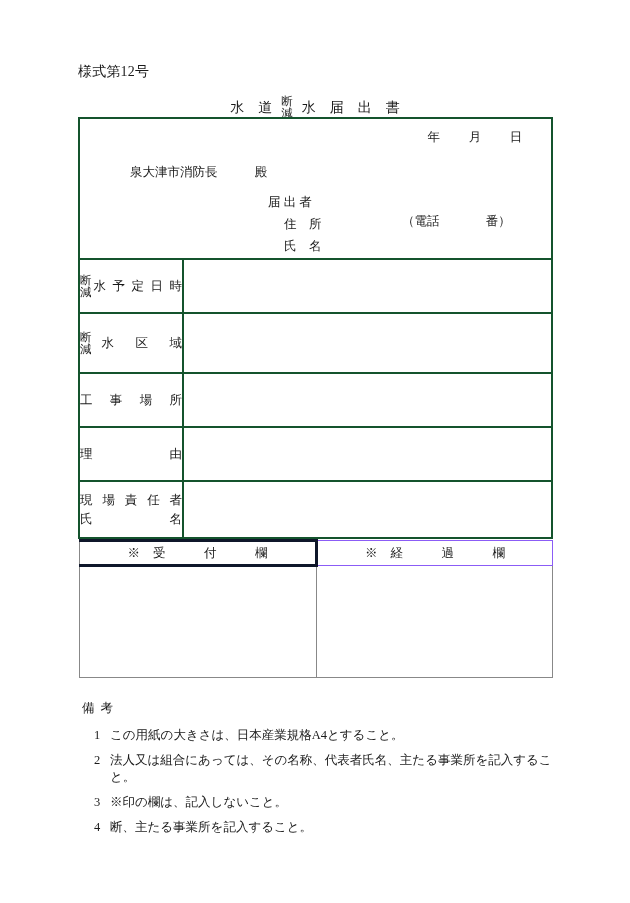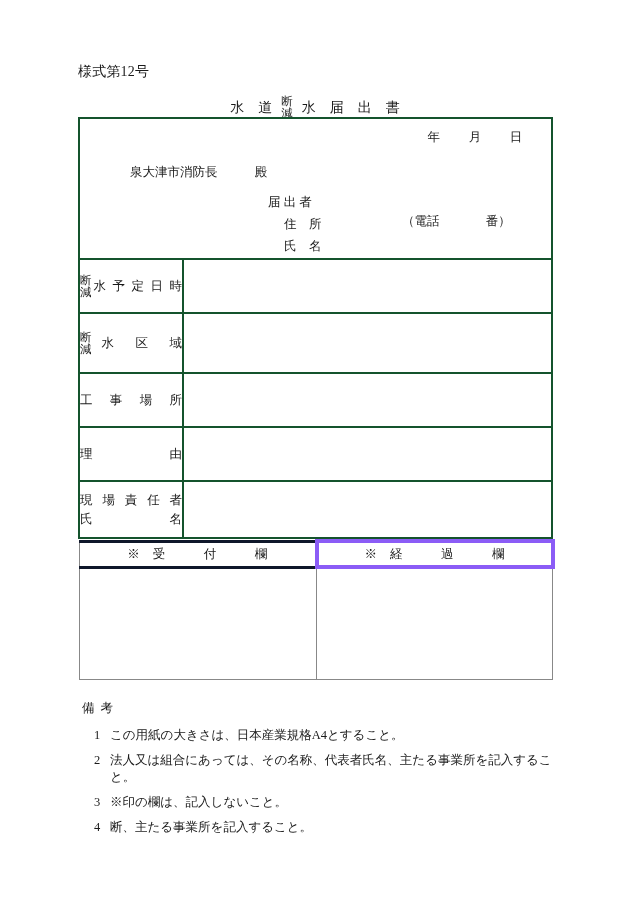--- a/index.html
+++ b/index.html
@@ -339,21 +339,21 @@
           <table style="width:100%;border-collapse:collapse;table-layout:fixed;">
             <colgroup>
                 <col style="width:237px">
                 <col style="width:236px">
               </colgroup>
             <tbody>
                 <tr>
               <td class="rcpt-head" style="border:3px solid #0f172a;border-left:1px solid #888888;">
                 <span class="spread"><span>※</span><span>受　付　欄</span></span>
               </td>
-              <td class="rcpt-head" style="border:4px solid #8b5cf6;">
+              <td class="rcpt-head" style="border:1px solid #8b5cf6;">
                 <span class="spread"><span>※</span><span>経　過　欄</span></span>
               </td>
             </tr>
             <tr>
               <td class="rcpt-body blank" style="border:1px solid #888888;"></td>
               <td class="rcpt-body blank" style="border:1px solid #888888;"></td>
             </tr>
           </tbody>
             </table>
         </td>

